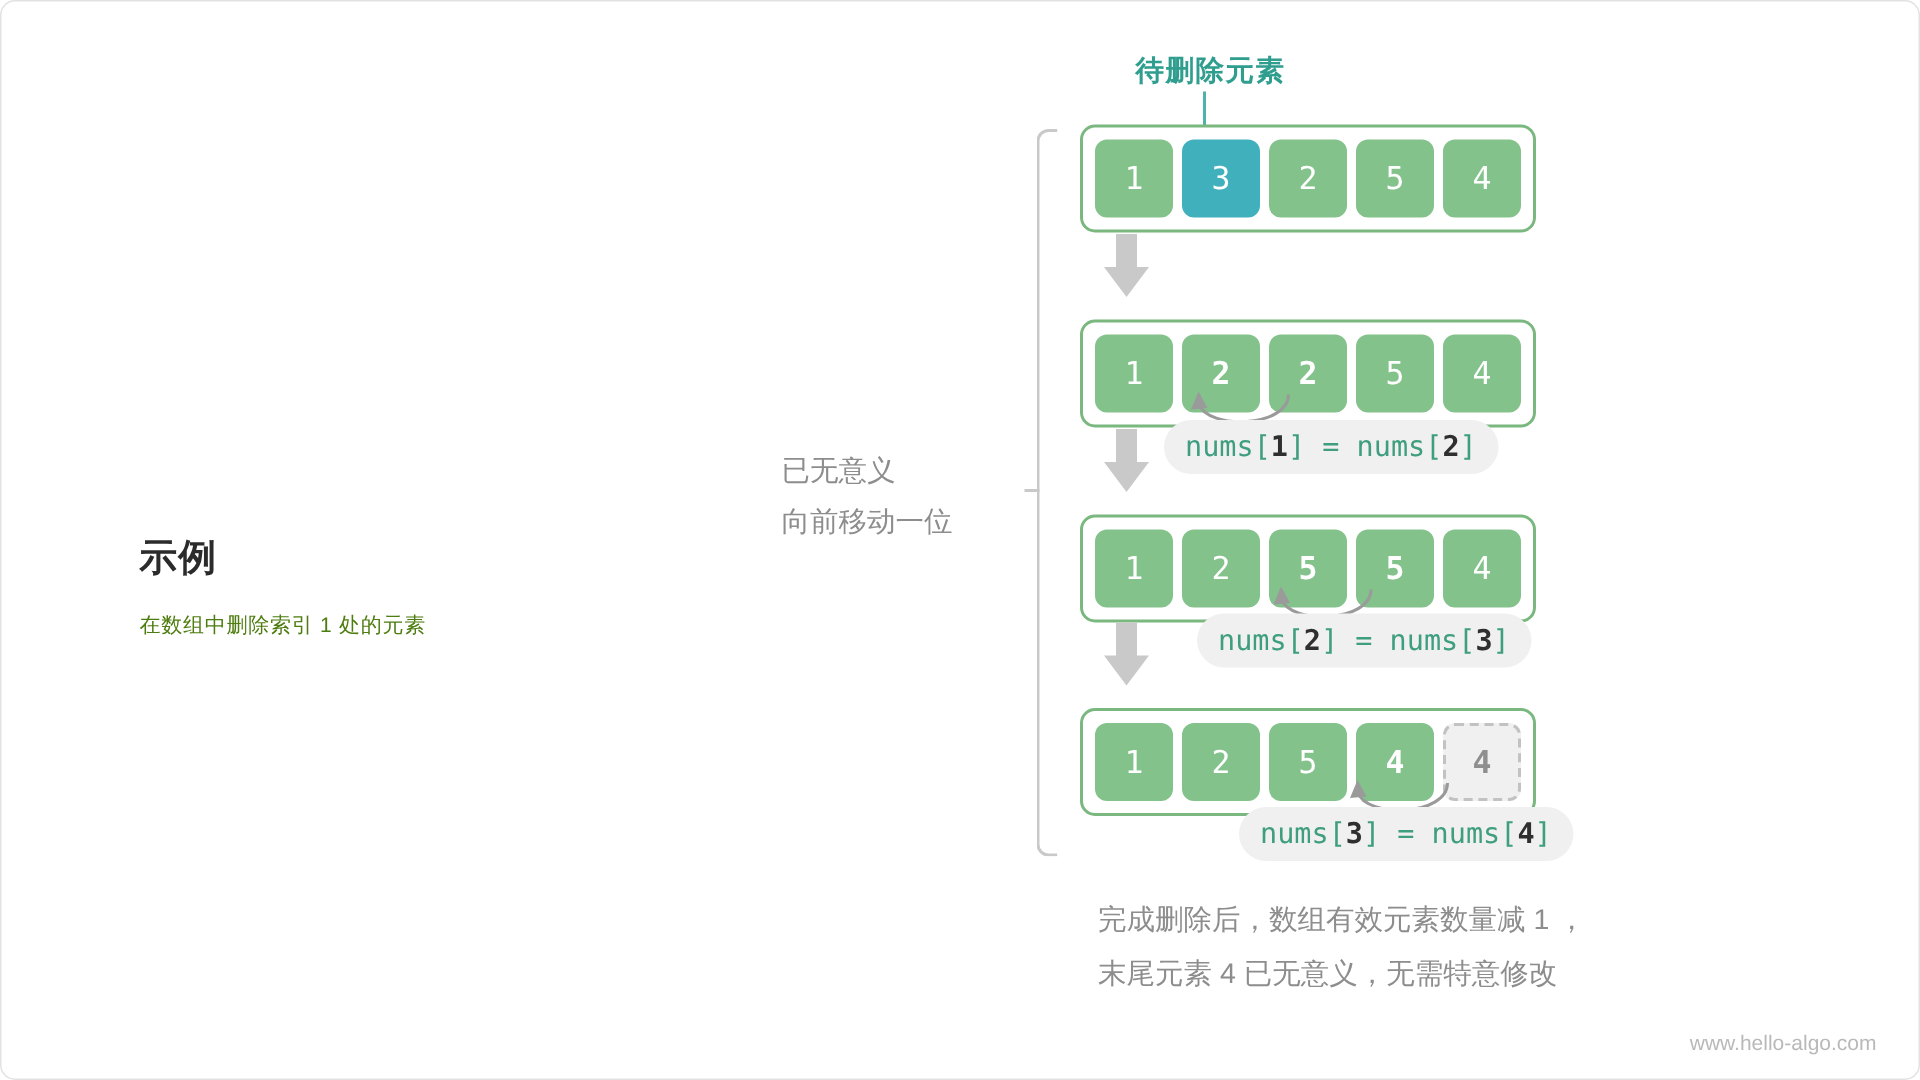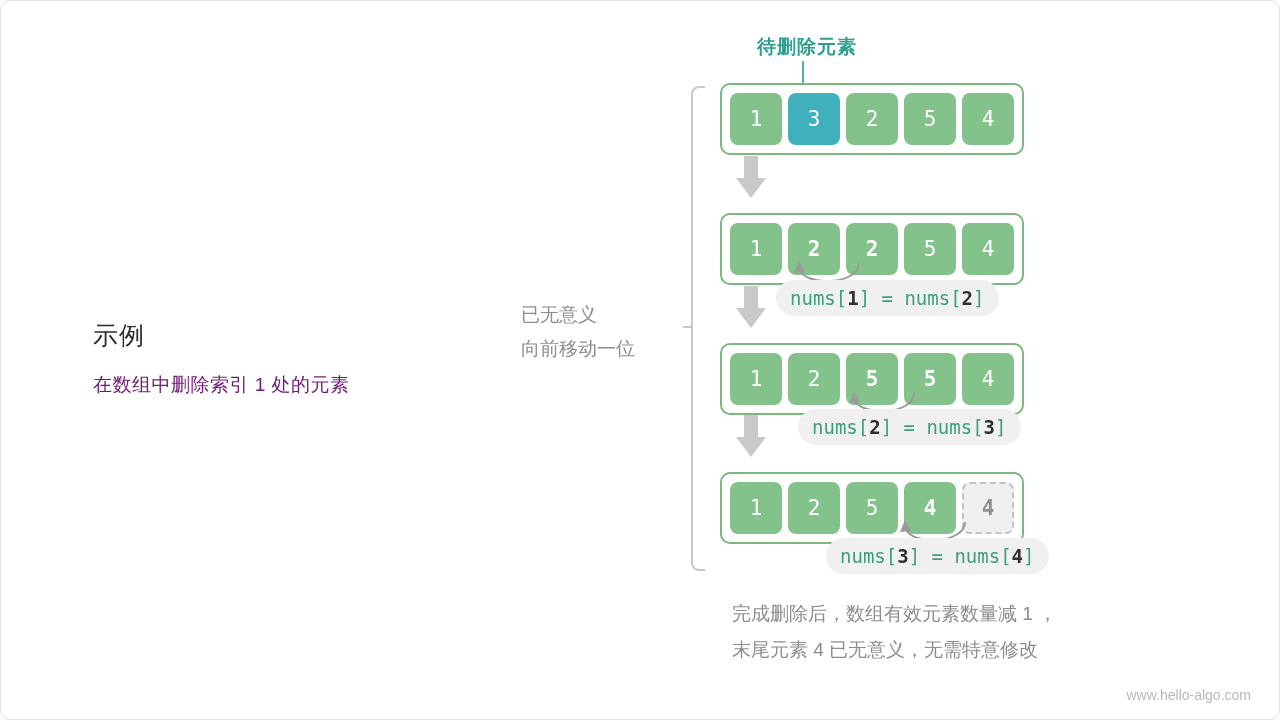--- a/index.html
+++ b/index.html
@@ -19,28 +19,29 @@
   }
 
   
   .left-block {
     position: absolute;
     left: 92px; top: 318px;
     width: 380px;
   }
   .left-title {
     font-size: 25px;
-    font-weight: normal;
+    font-weight: bold;
     color: #2b2b2b;
     margin-bottom: 20px;
     letter-spacing: 1px;
+    margin-top: 36px;
   }
   .left-sub {
-    font-size: 19px;
-    color: #701a75;
+    font-size: 14px;
+    color: #4d7c0f;
     letter-spacing: 0.5px;
   }
 
   
   .top-label {
     position: absolute;
     left: 756px; top: 33px;
     font-size: 19px;
     font-weight: bold;
     color: #2f9e8f;

